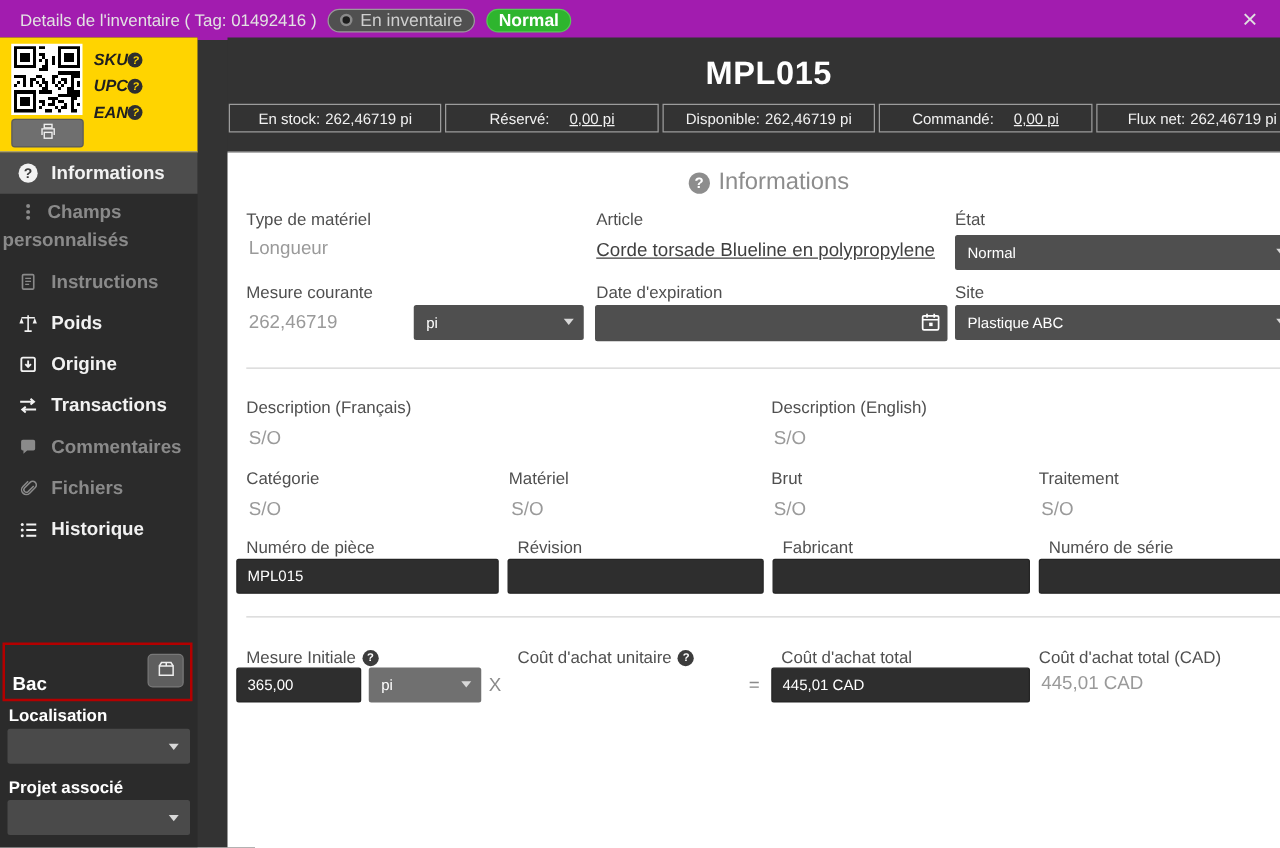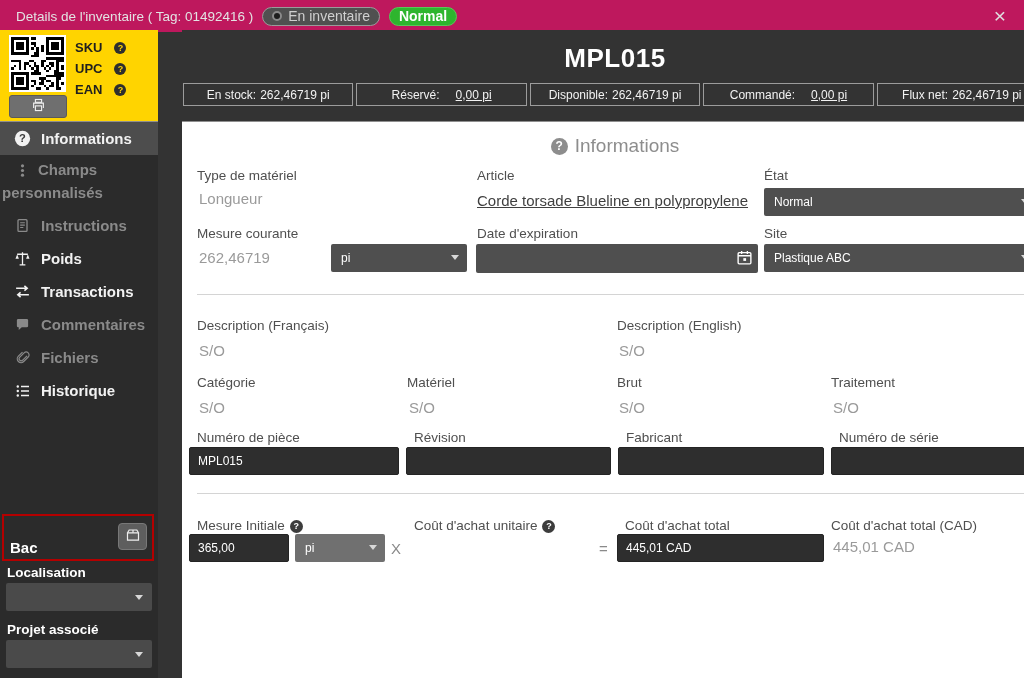--- a/index.html
+++ b/index.html
@@ -1,34 +1,34 @@
 <!DOCTYPE html>
 <html><head>
 <meta charset="utf-8">
 <style>
   html,body{margin:0;padding:0;}
   body{width:1024px;height:678px;overflow:hidden;background:#333;font-family:"Liberation Sans",sans-serif;}
   .app{position:relative;width:1024px;height:678px;}
 
   
-  .titlebar{position:absolute;top:0;left:0;right:0;height:30px;background:#be185d;display:flex;align-items:center;gap:9px;padding:16px 12px;box-sizing:border-box;}
+  .titlebar{position:absolute;top:0;left:0;right:0;height:30px;background:#a21caf;display:flex;align-items:center;gap:9px;padding:16px 12px;box-sizing:border-box;}
   .titlebar .ttl{color:#e3e3e3;font-size:13.5px;margin-left:4px;white-space:nowrap;}
   .pill{border-radius:10px;font-size:14px;display:inline-flex;align-items:center;height:19px;padding:0 9px;box-sizing:border-box;}
   .pill-inv{background:#505050;border:1px solid #9b9b9b;color:#cfcfcf;gap:6px;}
   .pill-inv .dot{width:10px;height:10px;border-radius:50%;background:#1d1d1d;border:2px solid #8a8a8a;box-sizing:border-box;flex:none;}
   .pill-normal{background:#2eb52e;border:1px solid #58c858;color:#fff;font-weight:bold;}
   .closex{margin-left:auto;color:#e0e0e0;font-size:21px;line-height:28px;cursor:pointer;padding:0 6px;}
 
   
   .sidebar{position:absolute;top:30px;left:0;width:158px;height:648px;background:#2b2b2b;}
   .codebox{position:relative;height:92px;background:#ffd400;border-bottom:1px solid #8f8f8f;box-sizing:border-box;}
   .qr{position:absolute;left:9px;top:5px;width:57px;height:57px;background:#fff;padding:2px;box-sizing:border-box;}
   .qr svg{width:53px;height:53px;display:block;}
   .codes{position:absolute;left:75px;top:10px;display:flex;flex-direction:column;gap:6px;}
-  .code-row{display:flex;align-items:center;gap:12px;font-size:13px;font-weight:bold;color:#1f1f1f;}
+  .code-row{display:flex;align-items:center;gap:0;font-size:13px;font-weight:bold;color:#1f1f1f;font-style:italic;}
   .qmark{width:12px;height:12px;border-radius:50%;background:#2e2e2e;color:#ffd400;font-size:9px;font-weight:bold;display:inline-flex;align-items:center;justify-content:center;flex:none;}
   .printbtn{position:absolute;left:9px;top:65px;width:58px;height:23px;background:#6f6f6f;border:1px solid #5a5a5a;border-radius:3px;display:flex;align-items:center;justify-content:center;cursor:pointer;padding:0;}
 
   .menu{position:absolute;top:92px;left:0;right:0;}
   .mi{display:flex;align-items:center;gap:9px;min-height:33px;padding:0 4px 0 13px;font-size:15px;font-weight:bold;color:#f2f2f2;cursor:pointer;}
   .mi .ic{width:19px;display:flex;justify-content:center;flex:none;}
   .mi.muted{color:#8a8a8a;}
   .mi.active{background:#4d4d4d;}
   .mi.wrap{display:block;padding:5px 2px 6px 2px;line-height:20px;}
   .mi.wrap .ic{display:inline-block;vertical-align:-3px;margin:0 6px 0 11px;width:19px;text-align:center;}
@@ -153,20 +153,29 @@
         <span class="ic">
           <svg width="17" height="17" viewBox="0 0 16 16" stroke="currentColor" fill="none" stroke-width="1.2">
               <path d="M8 2v11.5M3 4h10M5.3 14h5.4"></path>
               <path d="M3 4L1.4 8.3h3.2z M13 4l-1.6 4.3h3.2z" fill="currentColor" stroke="none"></path>
             </svg>
         </span>
         <span>Poids</span>
       </div>
       <div class="mi">
         <span class="ic">
+          <svg width="15" height="15" viewBox="0 0 16 16" fill="none" stroke="currentColor" stroke-width="1.6">
+              <rect x="2.2" y="2.2" width="11.6" height="11.6" rx="1.4"></rect>
+              <path d="M8 4.6v5.2M5.6 7.8L8 10.2l2.4-2.4"></path>
+            </svg>
+        </span>
+        <span>Origine</span>
+      </div>
+      <div class="mi">
+        <span class="ic">
           <svg width="17" height="17" viewBox="0 0 16 16" fill="none" stroke="currentColor" stroke-width="1.5">
               <path d="M2 5h10M9.8 2.8L12.4 5 9.8 7.2"></path>
               <path d="M14 11H4M6.2 8.8L3.6 11l2.6 2.2"></path>
             </svg>
         </span>
         <span>Transactions</span>
       </div>
       <div class="mi muted">
         <span class="ic">
           <svg width="15" height="15" viewBox="0 0 16 16">

